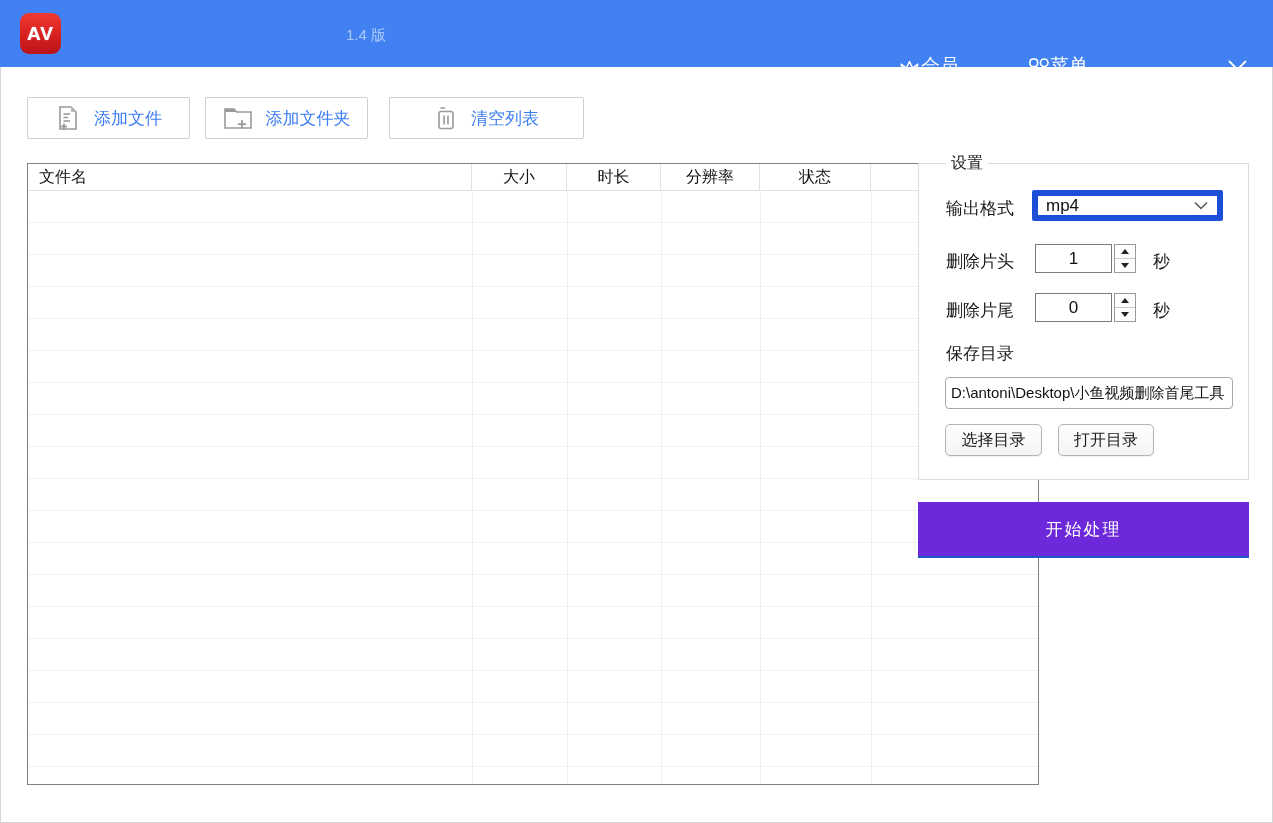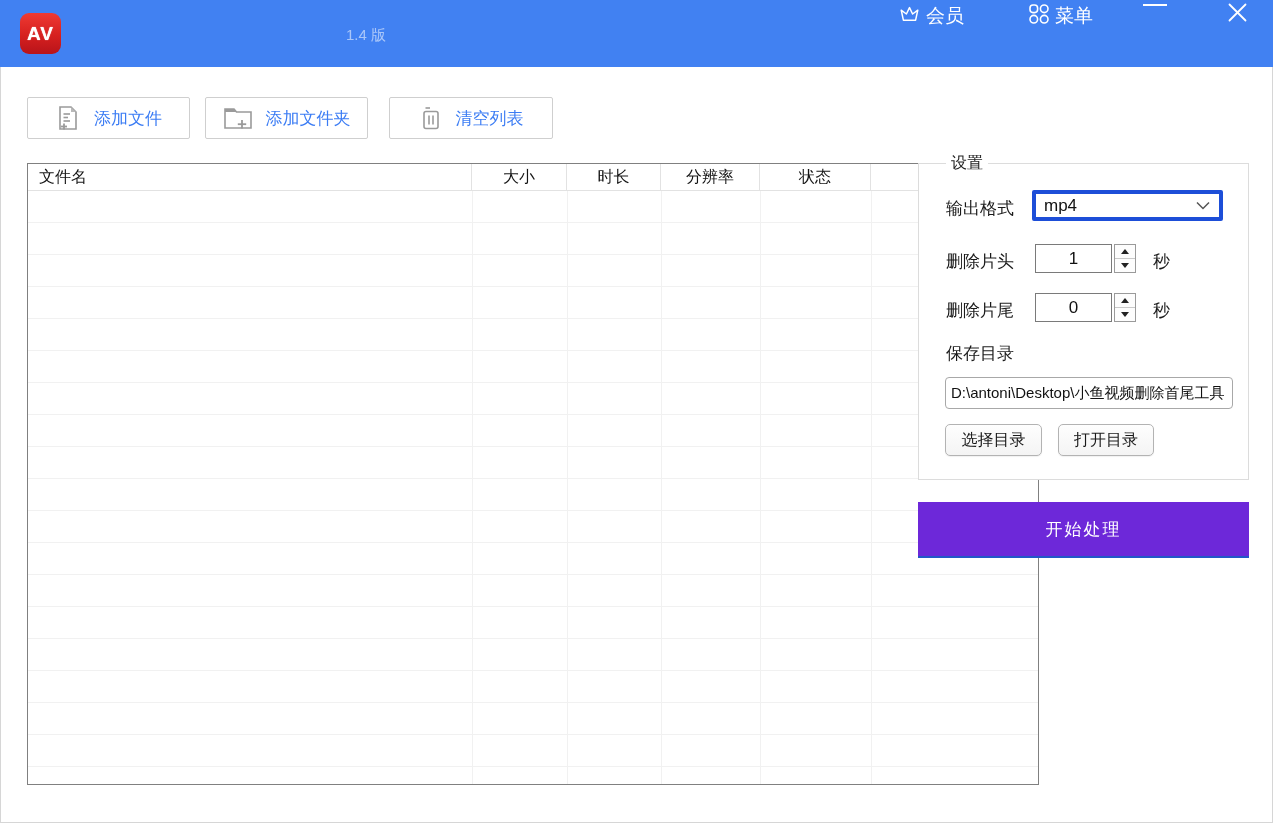--- a/index.html
+++ b/index.html
@@ -13,53 +13,53 @@
   .titlebar { position:absolute; left:0; top:0; width:1273px; height:67px; background:#4181f2; }
   .logo {
     position:absolute; left:20px; top:13px; width:41px; height:41px; border-radius:9px;
     background:linear-gradient(180deg,#ee3a33 0%,#d6201f 55%,#b8141a 100%);
     display:flex; align-items:center; justify-content:center;
     color:#fff; font-weight:700; font-size:19px; letter-spacing:1px;
     text-shadow:0 0 1px #fff;
   }
   .app-title { position:absolute; left:73px; top:0; height:67px; line-height:67px; color:#fff; font-size:22px; }
   .app-version { position:absolute; left:346px; top:0; height:67px; line-height:69px; color:rgba(255,255,255,0.55); font-size:15px; }
-  .tb-item { position:absolute; top:3px; height:67px; display:flex; align-items:flex-start; gap:5px; color:#fff; font-size:19px; cursor:pointer; }
+  .tb-item { position:absolute; top:12px; height:67px; display:flex; align-items:flex-end; gap:0; color:#fff; font-size:19px; cursor:pointer; }
   .tb-member { left:898px; }
   .tb-menu { left:1028px; }
   .tb-min { left:1140px; width:30px; justify-content:center; }
   .tb-close { left:1222px; width:30px; justify-content:center; }
   .tb-item svg { display:block; }
   
   .toolbtn {
     position:absolute; top:97px; height:42px; background:#fff;
     border:1px solid #cfcfcf; border-radius:2px;
     display:flex; align-items:center; justify-content:center; gap:13px;
     color:#3b7cf4; font-size:17px; cursor:pointer;
   }
   .btn-addfile { left:27px; width:163px; }
   .btn-addfolder { left:205px; width:163px; }
-  .btn-clear { left:389px; width:164px; }
+  .btn-clear { left:389px; width:195px; }
   .toolbtn svg { display:block; }
   
   .ftable { position:absolute; left:27px; top:163px; width:1012px; height:622px; border:1px solid #808080; background:#fff; }
   .fhead { display:grid; grid-template-columns:444px 95px 94px 99px 111px auto; height:27px; border-bottom:1px solid #e2e2e2; }
   .fhead .hcell { font-size:16px; color:#141414; line-height:26px; text-align:center; border-right:1px solid #e2e2e2; overflow:hidden; }
   .fhead .hcell:first-child { text-align:left; padding-left:11px; }
   .fhead .hcell:last-child { border-right:none; }
   .fbody { position:relative; height:593px; overflow:hidden; }
   .trow { height:32px; border-bottom:1px solid #f1f1f1; }
   .vline { position:absolute; top:0; bottom:0; width:1px; background:#f1f1f1; }
   
   .groupbox { position:absolute; left:918px; top:163px; width:331px; height:317px; border:1px solid #dcdcdc; background:#fff; }
   .legend { position:absolute; left:11px; top:-11px; background:#fff; padding:0 5px; font-size:16px; color:#222;margin-left:16px; }
   .setlabel { position:absolute; font-size:17px; color:#1a1a1a; }
   .combobox {
     position:absolute; left:113px; top:26px; width:191px; height:31px;
-    border:4px solid #1d4ed8; border-radius:2px; background:#fff;
+    border:6px solid #1d4ed8; border-radius:2px; background:#fff;
     display:flex; align-items:center; cursor:pointer;
   }
   .combobox .val { flex:1; padding-left:8px; font-size:17px; color:#111; }
   .combobox svg { margin-right:9px; }
   .spinbox {
     position:absolute; width:77px; height:29px; border:1px solid #7a7a7a; background:#fff;
     text-align:center; font-size:17px; color:#111; font-family:inherit;
   }
   .spinarrows { position:absolute; width:22px; height:29px; border:1px solid #9a9a9a; background:#fdfdfd; }
   .spinarrows .up, .spinarrows .dn {

